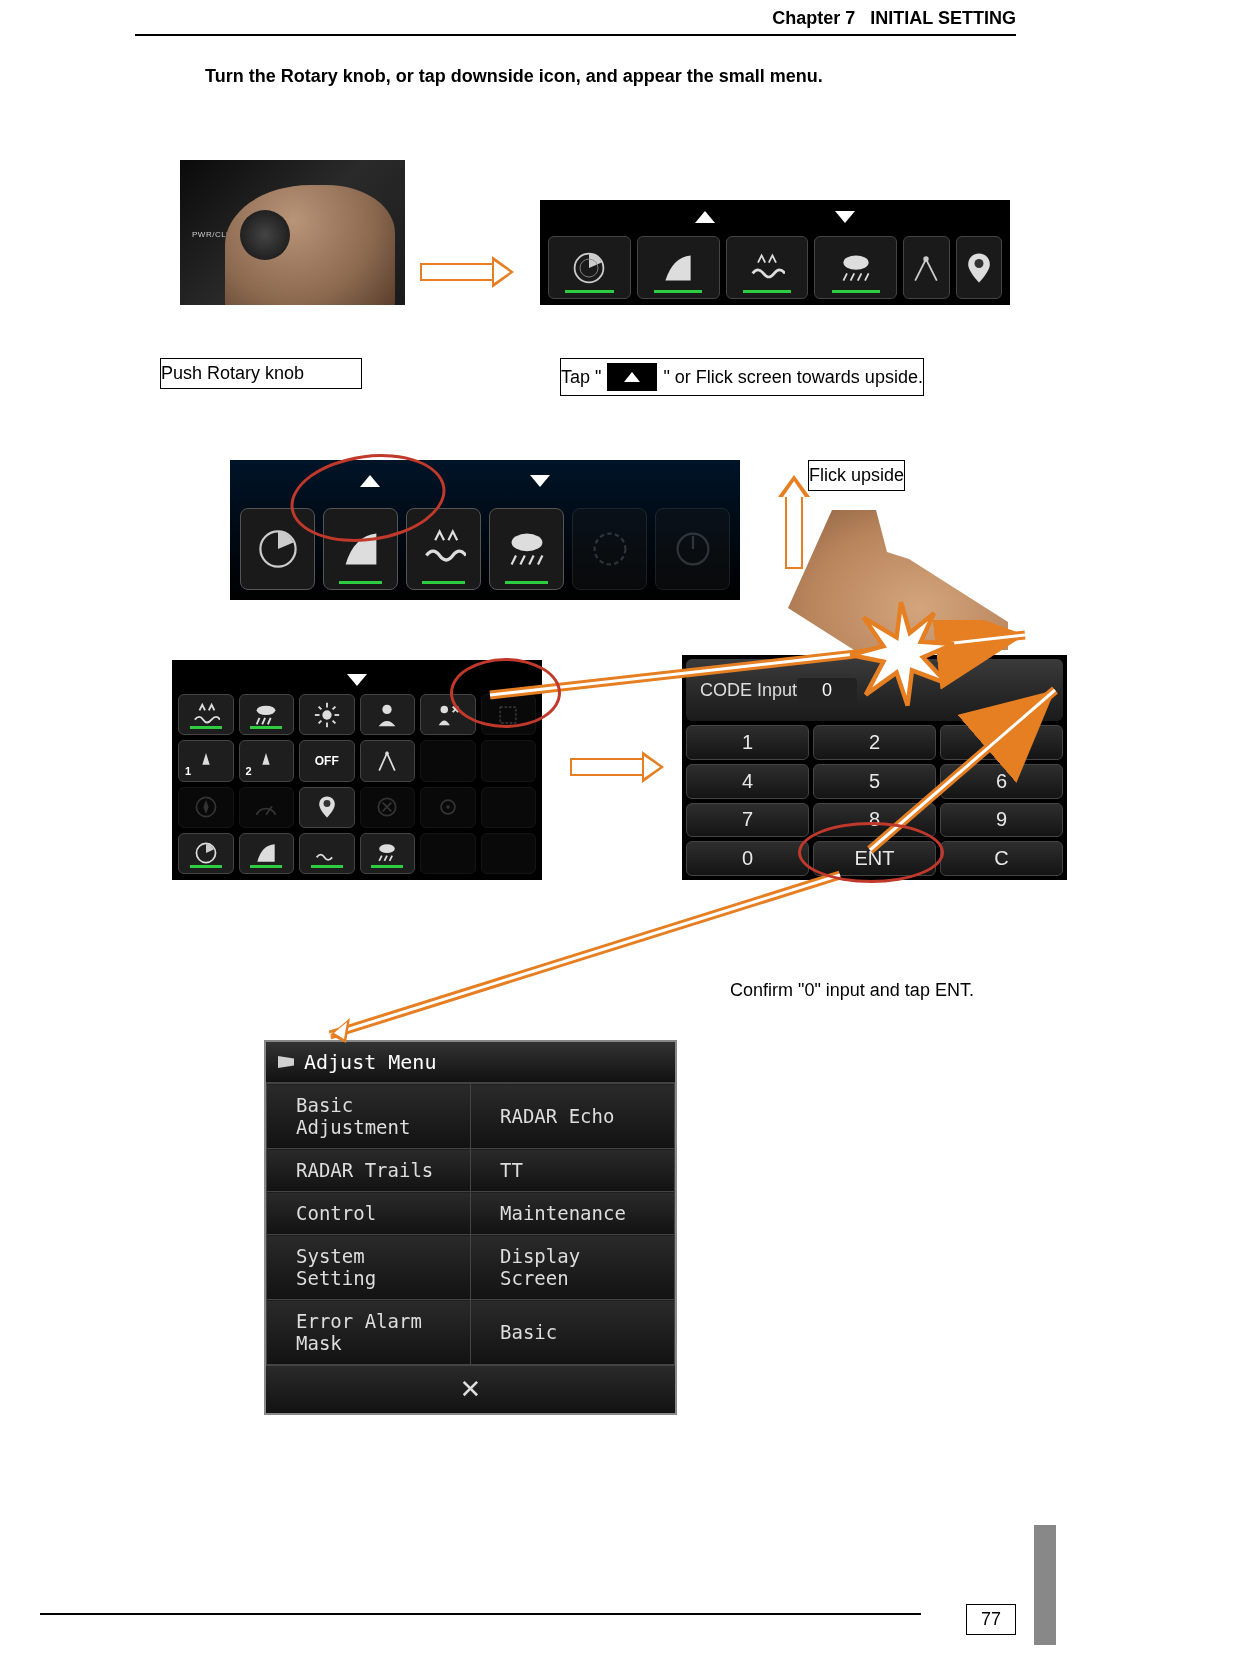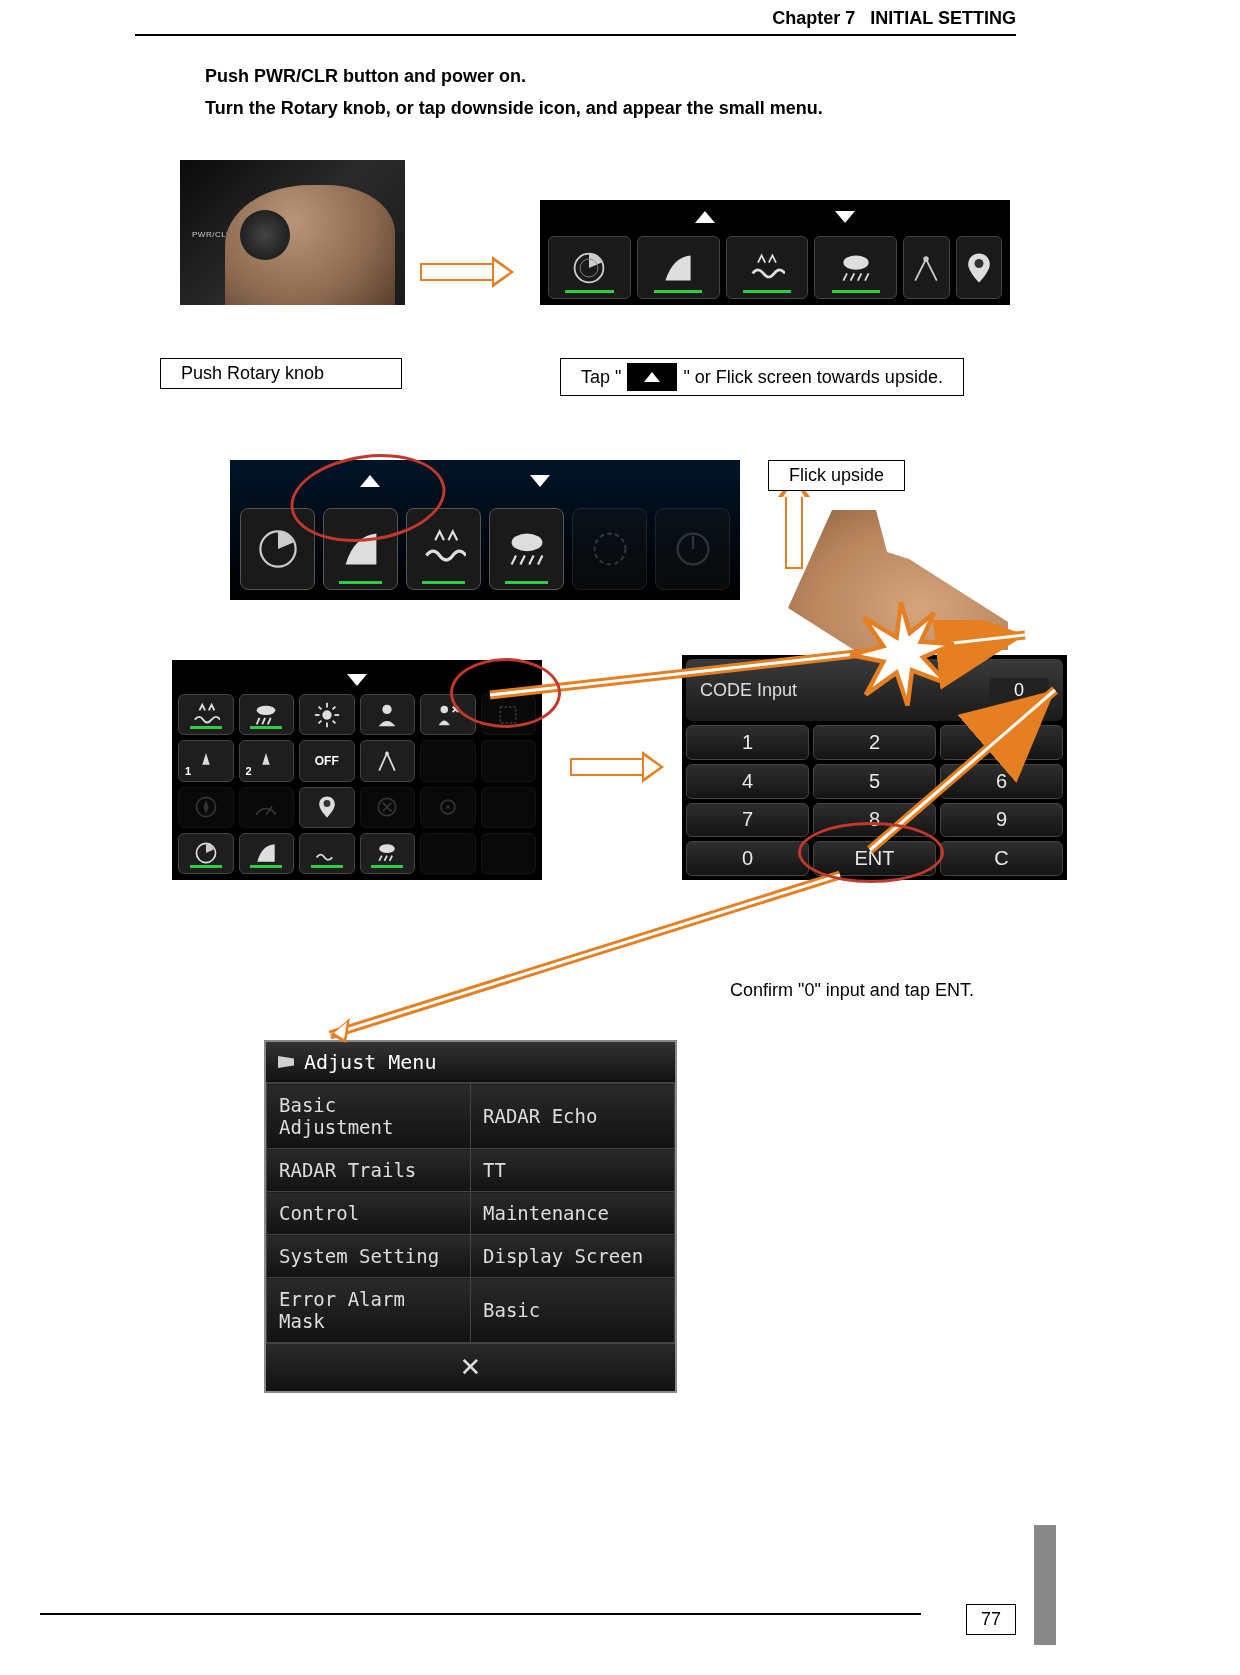--- a/index.html
+++ b/index.html
@@ -176,21 +176,21 @@
   .arrow-v .shaft-v {
     width:14px;
     border:2px solid #e67e22;
     border-top:none;
     height:70px;
     background:#fff;
   }
 
   .boxed-label {
     border:1px solid #000;
-    padding:4px 20px;
+    padding:4px 0;
     font-size:18px;
     display:inline-flex;
     align-items:center;
     gap:6px;
     background:#fff;
   }
   .mini-tri-box {
     width:50px; height:28px;
     background:#000;
     display:flex;
@@ -316,21 +316,20 @@
     box-sizing:border-box;
     gap:4px;
   }
   .keypad-header {
     height:38px;
     background:linear-gradient(#3a3a3a,#1a1a1a);
     border-radius:6px;
     color:#ddd;
     display:flex;
     align-items:center;
-    justify-content:space-between;
     padding:12px 14px;
     font-size:18px;
   }
   .keypad-display {
     background:#222;
     color:#fff;
     padding:2px 10px;
     border-radius:4px;
     min-width:40px;
     text-align:center;
@@ -391,21 +390,21 @@
     clip-path: polygon(0 0, 100% 20%, 100% 80%, 0 100%);
   }
   .adjust-menu table {
     width:100%;
     border-collapse:collapse;
   }
   .adjust-menu td {
     background:linear-gradient(#2a2a2a,#121212);
     color:#ddd;
     border:1px solid #444;
-    padding:10px 12px;
+    padding:10px 29px;
     font-family: monospace, "Courier New";
     width:50%;
   }
   .adjust-close {
     background:linear-gradient(#2a2a2a,#121212);
     border-top:1px solid #444;
     color:#ddd;
     text-align:center;
     padding:8px 0;
     font-size:26px;
@@ -446,21 +445,20 @@
 
 <div class="page">
 
   <div class="header-text">
     <span>Chapter 7</span>&nbsp;&nbsp;
     <span>INITIAL SETTING</span>
   </div>
   <div class="header-line"></div>
 
   <div class="intro">
-    <div>Push PWR/CLR button and power on.</div>
     <div>Turn the Rotary knob, or tap downside icon, and appear the small menu.</div>
   </div>
 
   <div class="knob-photo">
     <span class="pwr-label">PWR/CLR</span>
   </div>
 
   <div class="arrow-h" style="left:420px; top:260px;">
     <div class="shaft"></div>
       <div class="head"></div>

